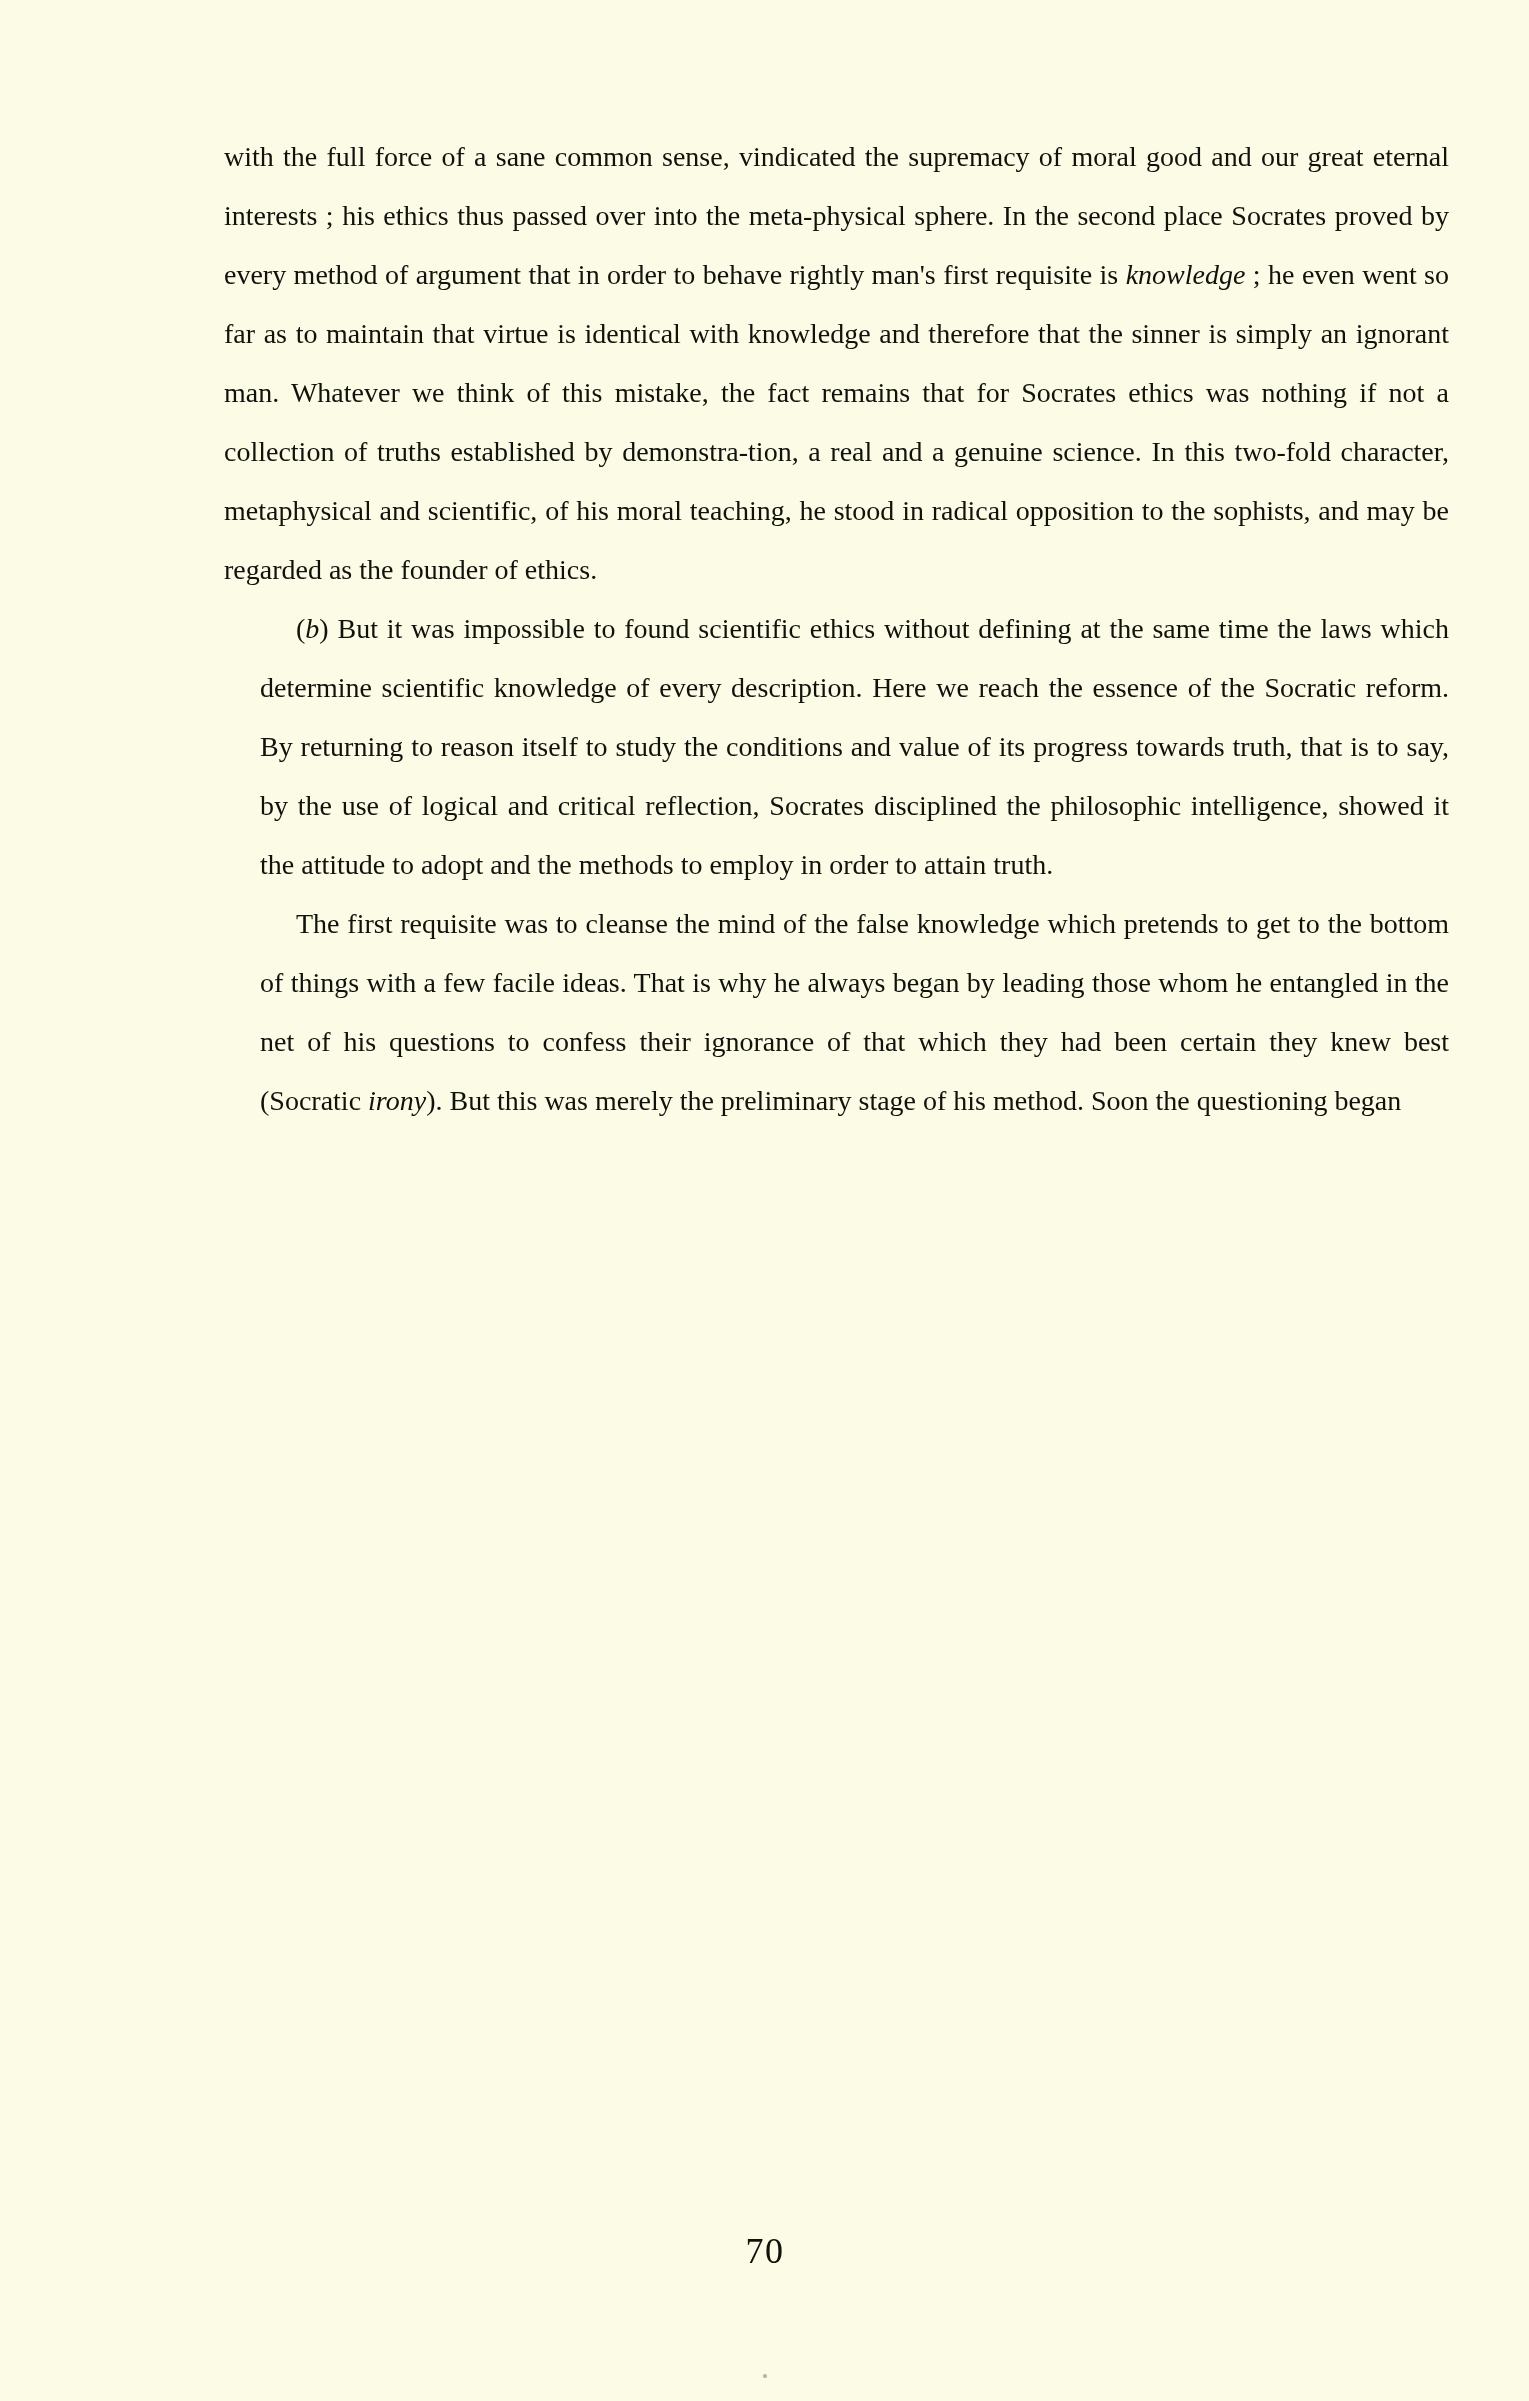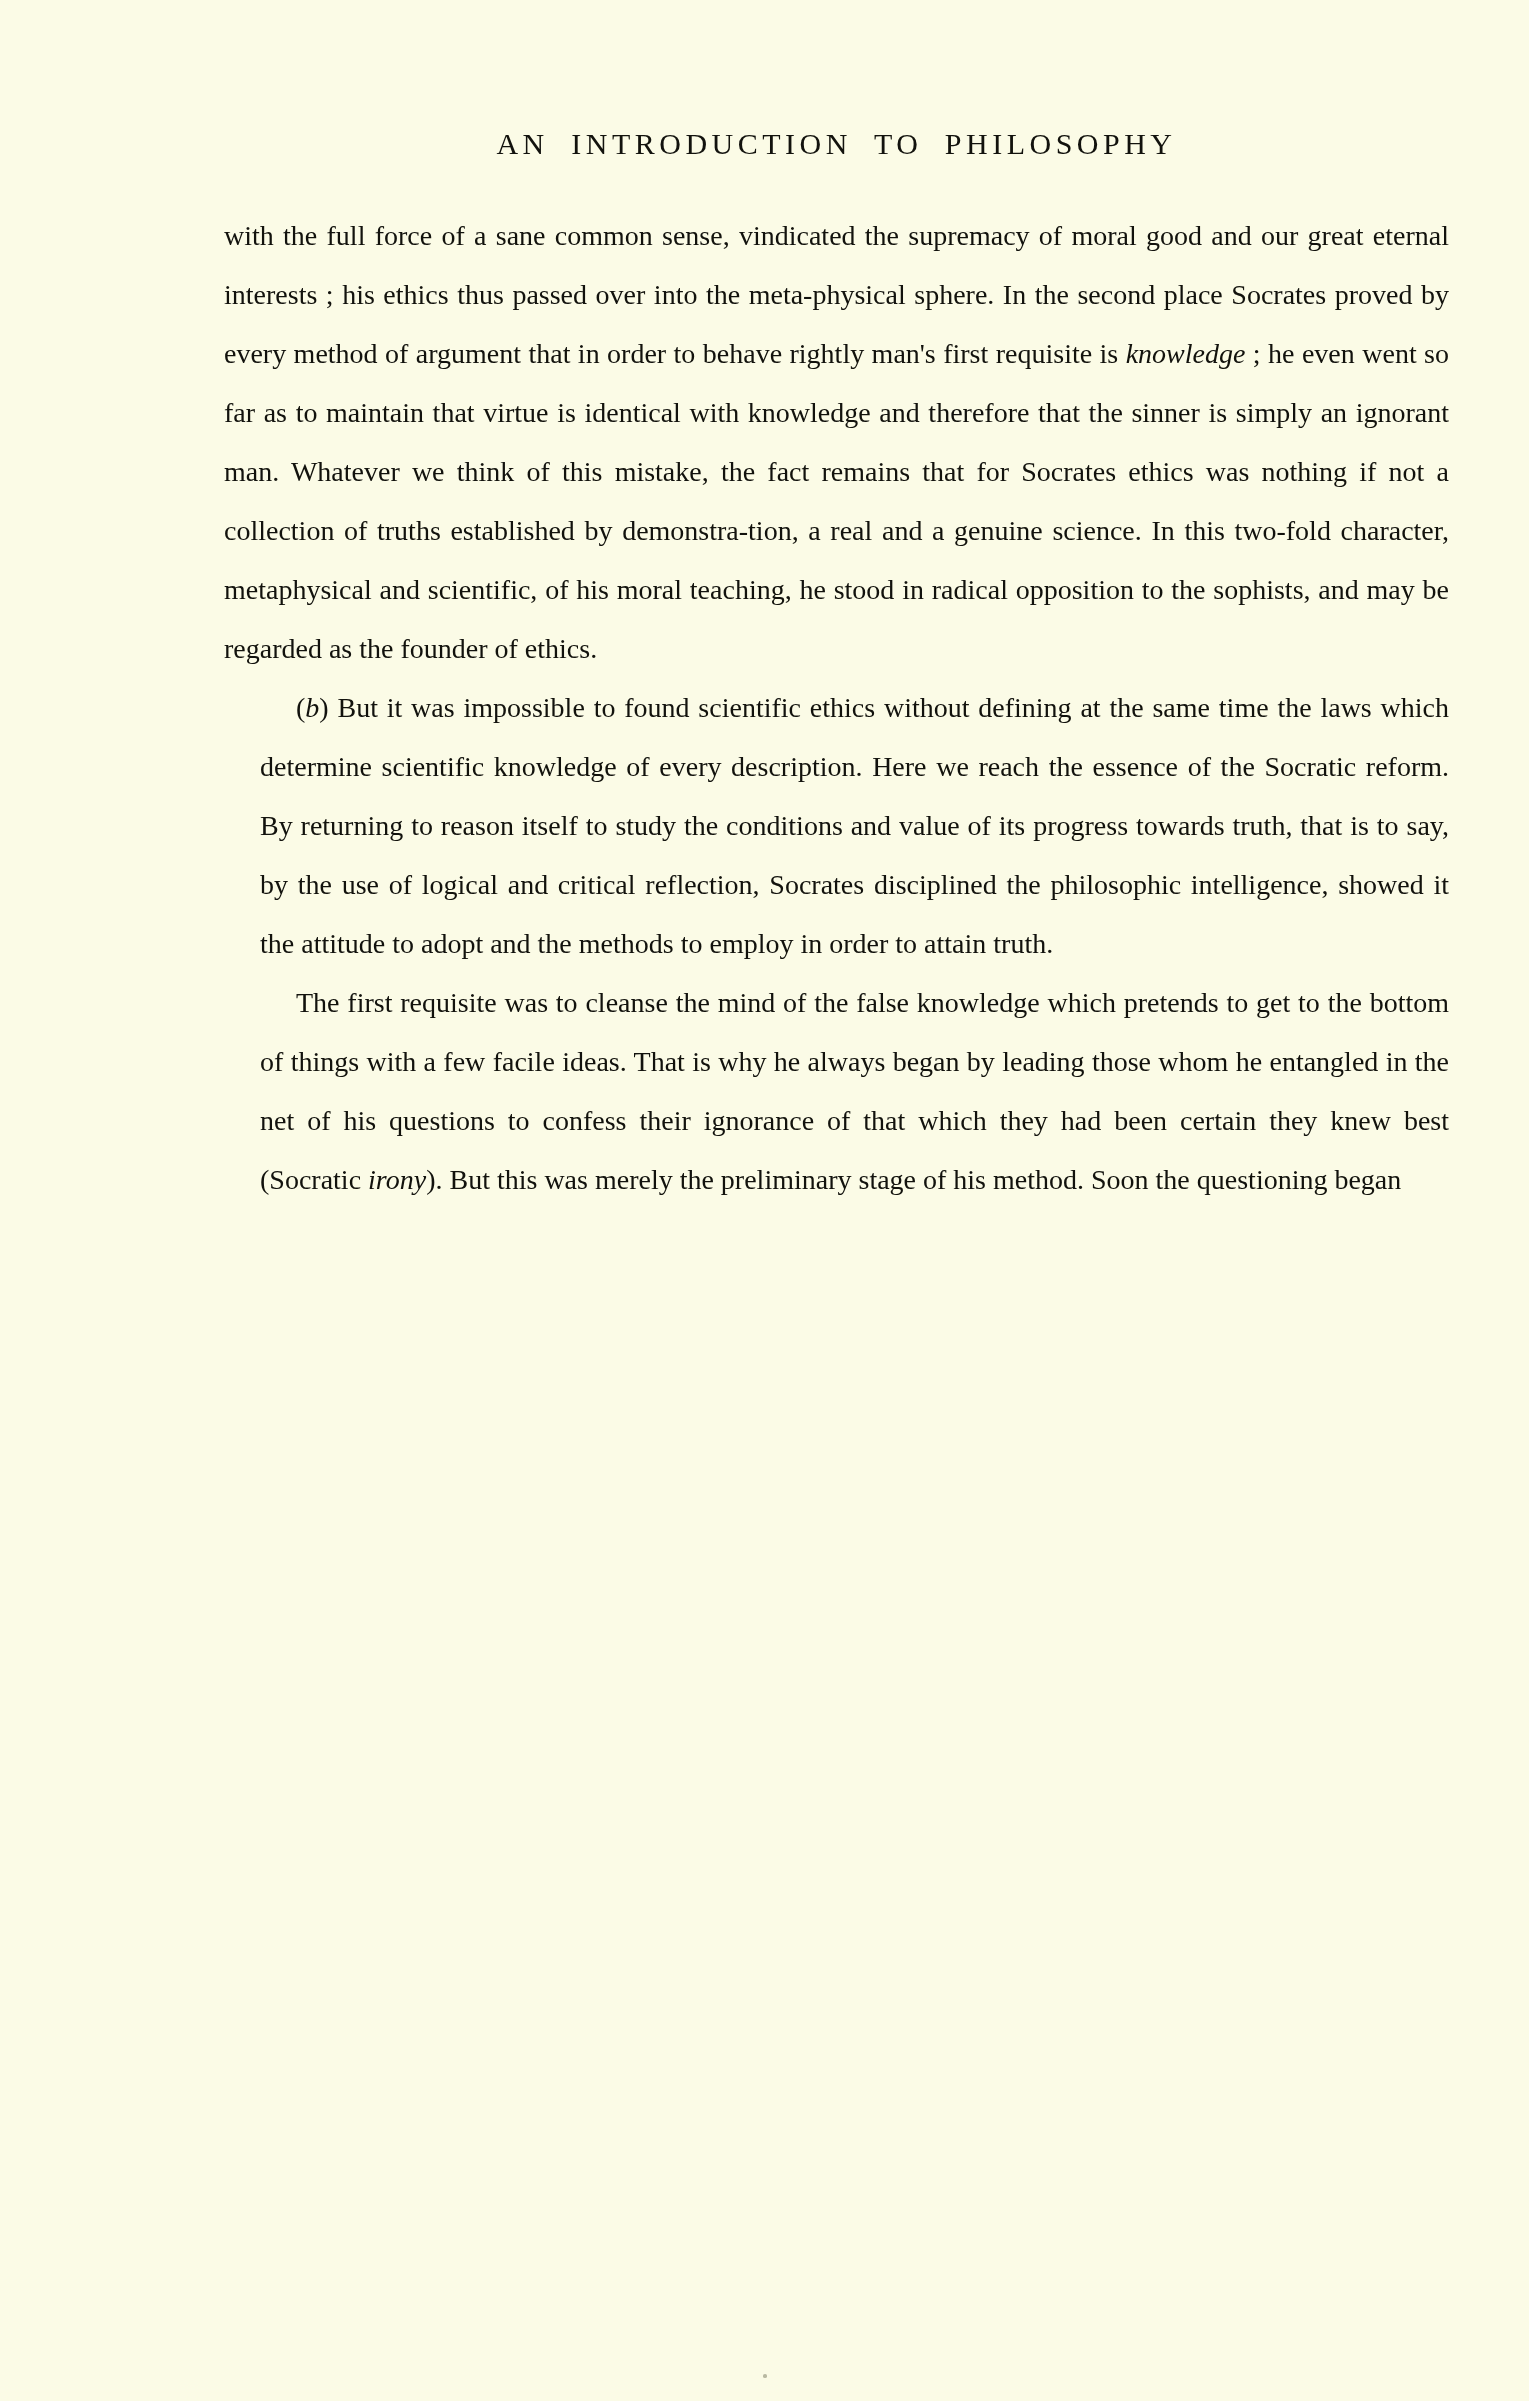--- a/index.html
+++ b/index.html
@@ -77,26 +77,26 @@
     background: #b9b9a2;
     border-radius: 50%;
   }
 </style>
 </head>
 <body>
 
 <div class="page">
   <div class="page-inner">
 
-    <div class="running-head">AN INTRODUCTION TO PHILOSOPHY</div>
 
     <div class="body-text">
       <p class="para" id="p1"><span>with the full force of a sane common sense, vindicated the supremacy of moral good and our great eternal interests ; his ethics thus passed over into the meta-physical sphere. In the second place Socrates proved by every method of argument that in order to behave rightly man's first requisite is </span><i>knowledge</i><span> ; he even went so far as to maintain that virtue is identical with knowledge and therefore that the sinner is simply an ignorant man. Whatever we think of this mistake, the fact remains that for Socrates ethics was nothing if not a collection of truths established by demonstra-tion, a real and a genuine science. In this two-fold character, metaphysical and scientific, of his moral teaching, he stood in radical opposition to the sophists, and may be regarded as the founder of ethics.</span></p>
       <p class="para indent" id="p2"><span>(</span><i>b</i><span>) But it was impossible to found scientific ethics without defining at the same time the laws which determine scientific knowledge of every description. Here we reach the essence of the Socratic reform. By returning to reason itself to study the conditions and value of its progress towards truth, that is to say, by the use of logical and critical reflection, Socrates disciplined the philosophic intelligence, showed it the attitude to adopt and the methods to employ in order to attain truth.</span></p>
       <p class="para indent" id="p3"><span>The first requisite was to cleanse the mind of the false knowledge which pretends to get to the bottom of things with a few facile ideas. That is why he always began by leading those whom he entangled in the net of his questions to confess their ignorance of that which they had been certain they knew best (Socratic </span><i>irony</i><span>). But this was merely the preliminary stage of his method. Soon the questioning began</span></p>
     </div>
 
   </div>
 
+  <div class="folio">70</div>
 
   <div class="edge-mark"></div>
 </div>
 
 
 </body></html>

